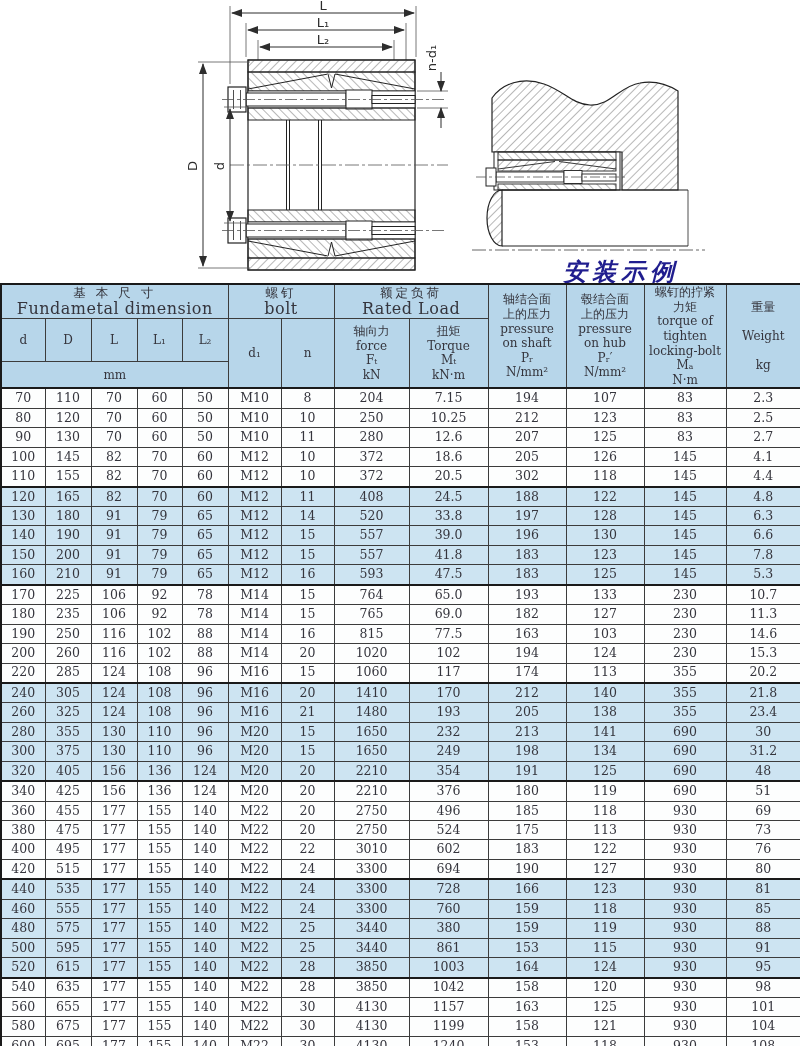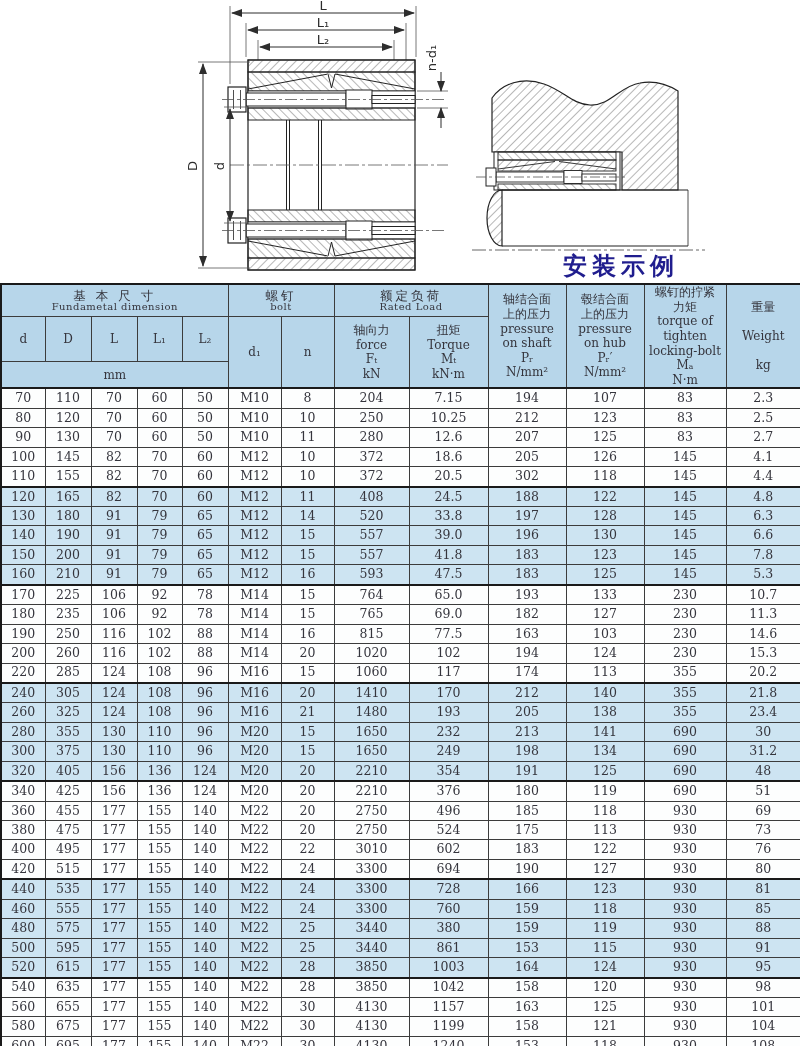--- a/index.html
+++ b/index.html
@@ -13,45 +13,46 @@
   html,body{margin:0;padding:0;background:#e8e8e8;}
   .page{
     position:relative;width:800px;height:1046px;margin:0 auto;
     background:#ffffff;overflow:hidden;
     font-family:"DejaVu Serif","DejaVu Sans",serif;color:var(--ink);
   }
   
   .figure{position:absolute;}
   svg text{font-family:"DejaVu Sans","Liberation Sans",sans-serif;fill:#2d2d2d;}
   .fig-title{
-    position:absolute;left:540px;top:250px;width:162px;height:30px;
+    position:absolute;left:540px;top:256px;width:162px;height:30px;
     text-align:center;font-family:"DejaVu Sans","Liberation Sans",sans-serif;
     font-size:24px;font-weight:bold;letter-spacing:5px;color:var(--title-color);
     white-space:nowrap;
+    font-style:italic;
   }
   
   table.spec{
     position:absolute;left:0;top:283px;width:800px;
     border-collapse:collapse;table-layout:fixed;
     border:2px solid var(--heavy);
   }
   table.spec th,table.spec td{
     border:1px solid var(--line);
     text-align:center;vertical-align:middle;padding:0;
     overflow:hidden;
   }
   table.spec thead th{
     background:var(--headbg);
     font-weight:normal;font-size:12px;line-height:1.22;
     white-space:pre-line;
     margin-top:17px;
   }
   .h-group{height:31px;}
   .h-zh{font-size:12.5px;letter-spacing:3px;}
-  .h-en{font-size:10px;letter-spacing:.5px;}
+  .h-en{font-size:16px;letter-spacing:.5px;}
   .h-col{height:37px;font-size:13.5px;font-weight:bold;}
   .h-sub{font-weight:normal;font-size:13px;}
   .h-mm{height:25px;font-size:12.5px;}
   .h-tall{font-size:11.8px;line-height:1.24;}
   table.spec tbody td{
     height:18.45px;font-size:12.5px;line-height:1;
     background:#fdfefe;
   }
   table.spec tbody tr.band td{background:var(--band);}
   table.spec tbody tr.gs td{border-top:2px solid var(--heavy);}

